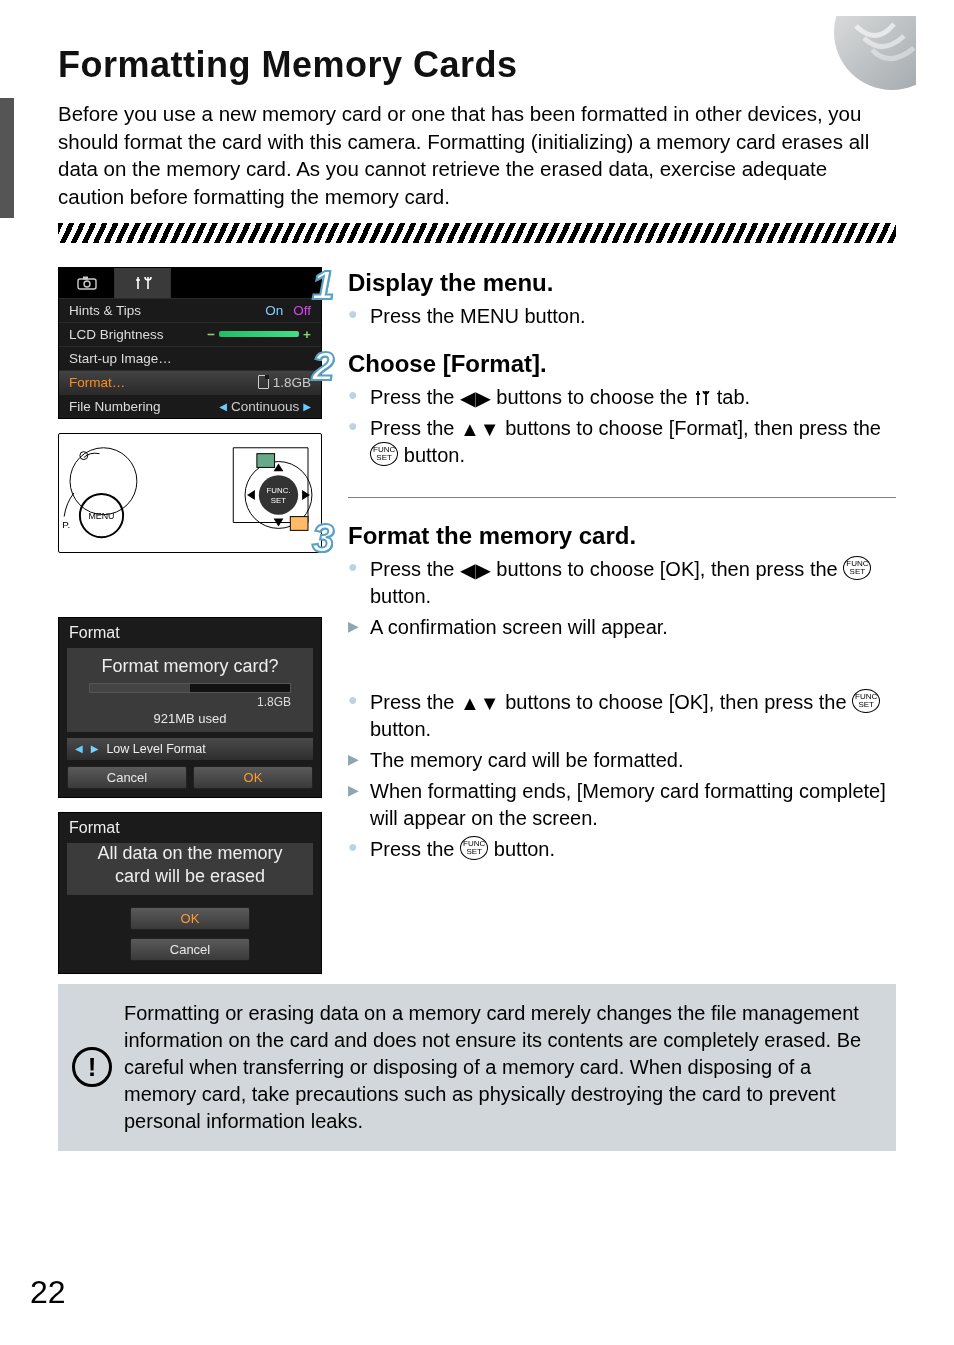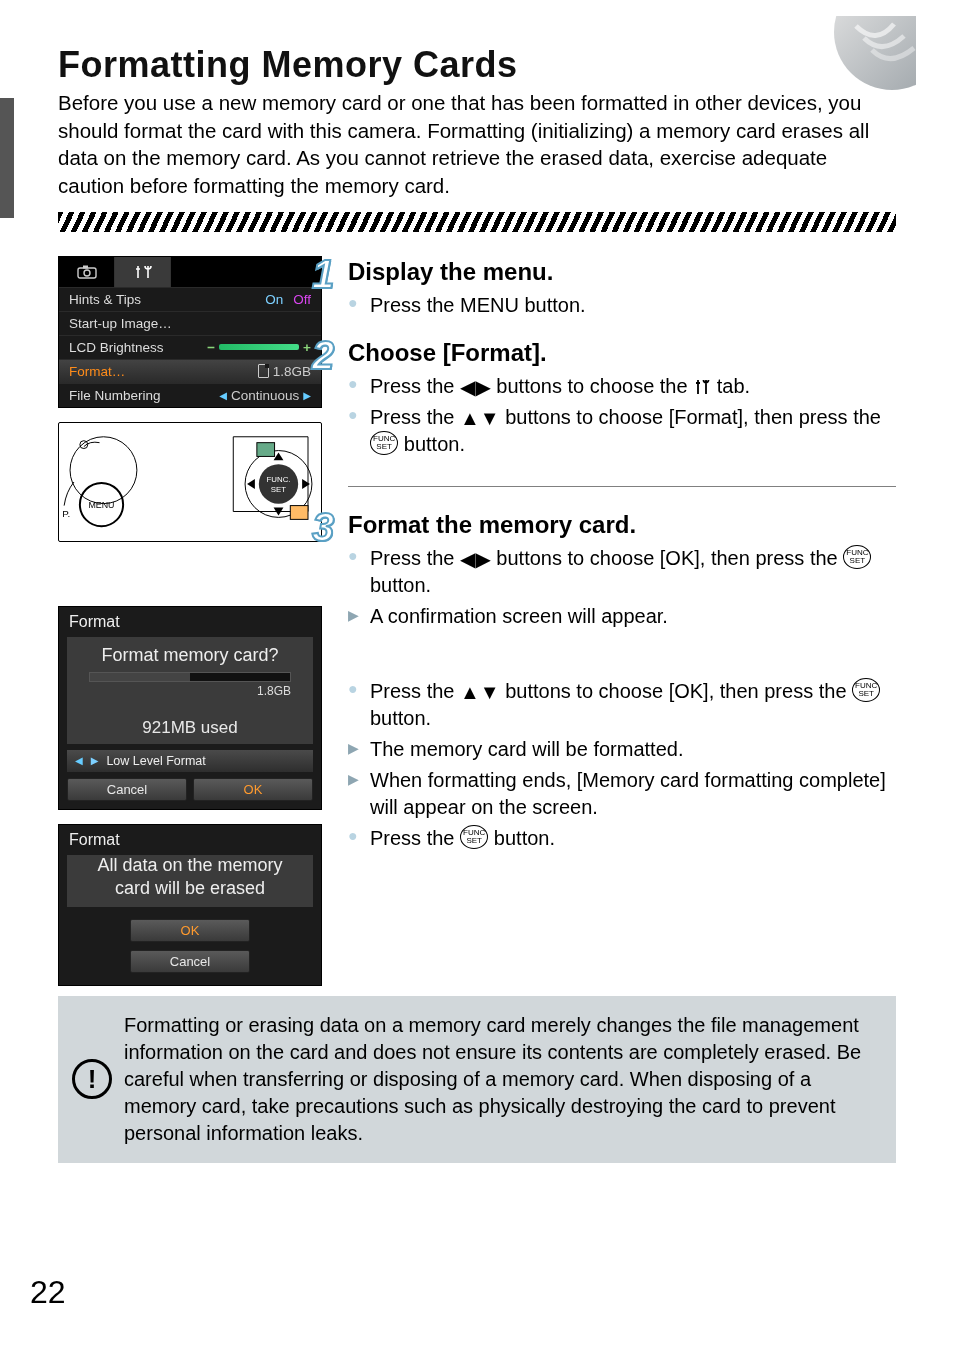--- a/index.html
+++ b/index.html
@@ -17,21 +17,21 @@
     top: 98px;
     width: 14px;
     height: 120px;
     background: #555;
   }
   .page {
     padding: 44px 58px 0 58px;
   }
   .title-bar {
     position: relative;
-    margin-bottom: 3px;
+    margin-bottom: 14px;
   }
   .title {
     font-size: 36px;
     font-weight: 900;
     letter-spacing: 0.5px;
     color: #111;
   }
   .title-decor {
     position: absolute;
     right: -20px;
@@ -163,21 +163,21 @@
     background: linear-gradient(to right, #444 0%, #444 50%, #111 50%, #111 100%);
     border: 1px solid #555;
     margin: 4px 14px 2px;
   }
   .fmt-cap {
     text-align: right;
     font-size: 12px;
     color: #ddd;
     padding-right: 14px;
   }
-  .fmt-used { font-size: 17px; color: #e8e8e8; margin-top: 20px; }
+  .fmt-used { font-size: 13px; color: #e8e8e8; margin-top: 2px; }
   .fmt-llf {
     margin: 6px 8px 2px;
     padding: 4px 8px;
     background: linear-gradient(#4a4a4a,#2e2e2e);
     color: #eee;
     font-size: 12.5px;
     text-align: left;
     display: flex; align-items: center; gap: 8px;
   }
   .fmt-llf .arrow { font-size: 10px; color: #6cf; }
@@ -371,30 +371,30 @@
           </div>
         </div>
         <div class="cam-row">
           <span class="cam-label">Hints &amp; Tips</span>
           <span class="cam-val">
             <span style="color:#7dd0ff">On</span>
             <span style="color:#d946ef;margin-left:6px">Off</span>
           </span>
         </div>
         <div class="cam-row">
-          <span class="cam-label">Start-up Image…</span>
-          <span></span>
-        </div>
-        <div class="cam-row">
           <span class="cam-label">LCD Brightness</span>
           <span class="cam-val">
             <span style="color:#8ad47a;font-weight:bold">−</span>
             <span class="bright-bar"></span>
             <span style="color:#8ad47a;font-weight:bold">+</span>
           </span>
+        </div>
+        <div class="cam-row">
+          <span class="cam-label">Start-up Image…</span>
+          <span></span>
         </div>
         <div class="cam-row highlight">
           <span class="cam-label">Format…</span>
           <span class="cam-val">
             <span class="sd-icon"></span>
             <span>1.8GB</span>
           </span>
         </div>
         <div class="cam-row">
           <span class="cam-label">File Numbering</span>

